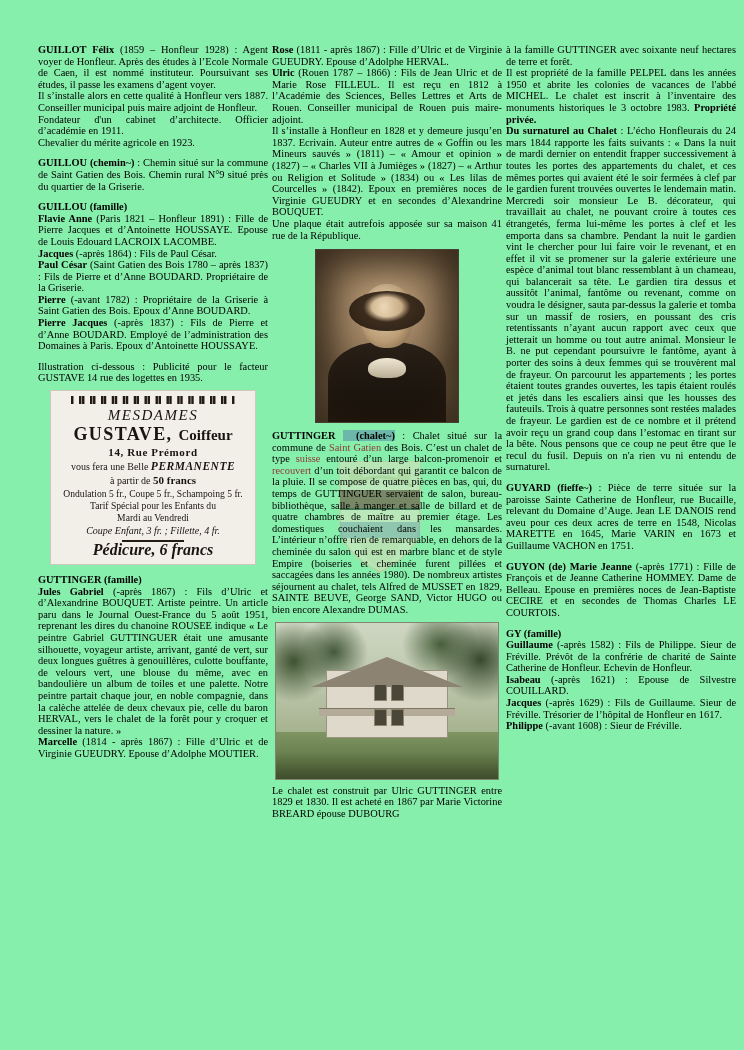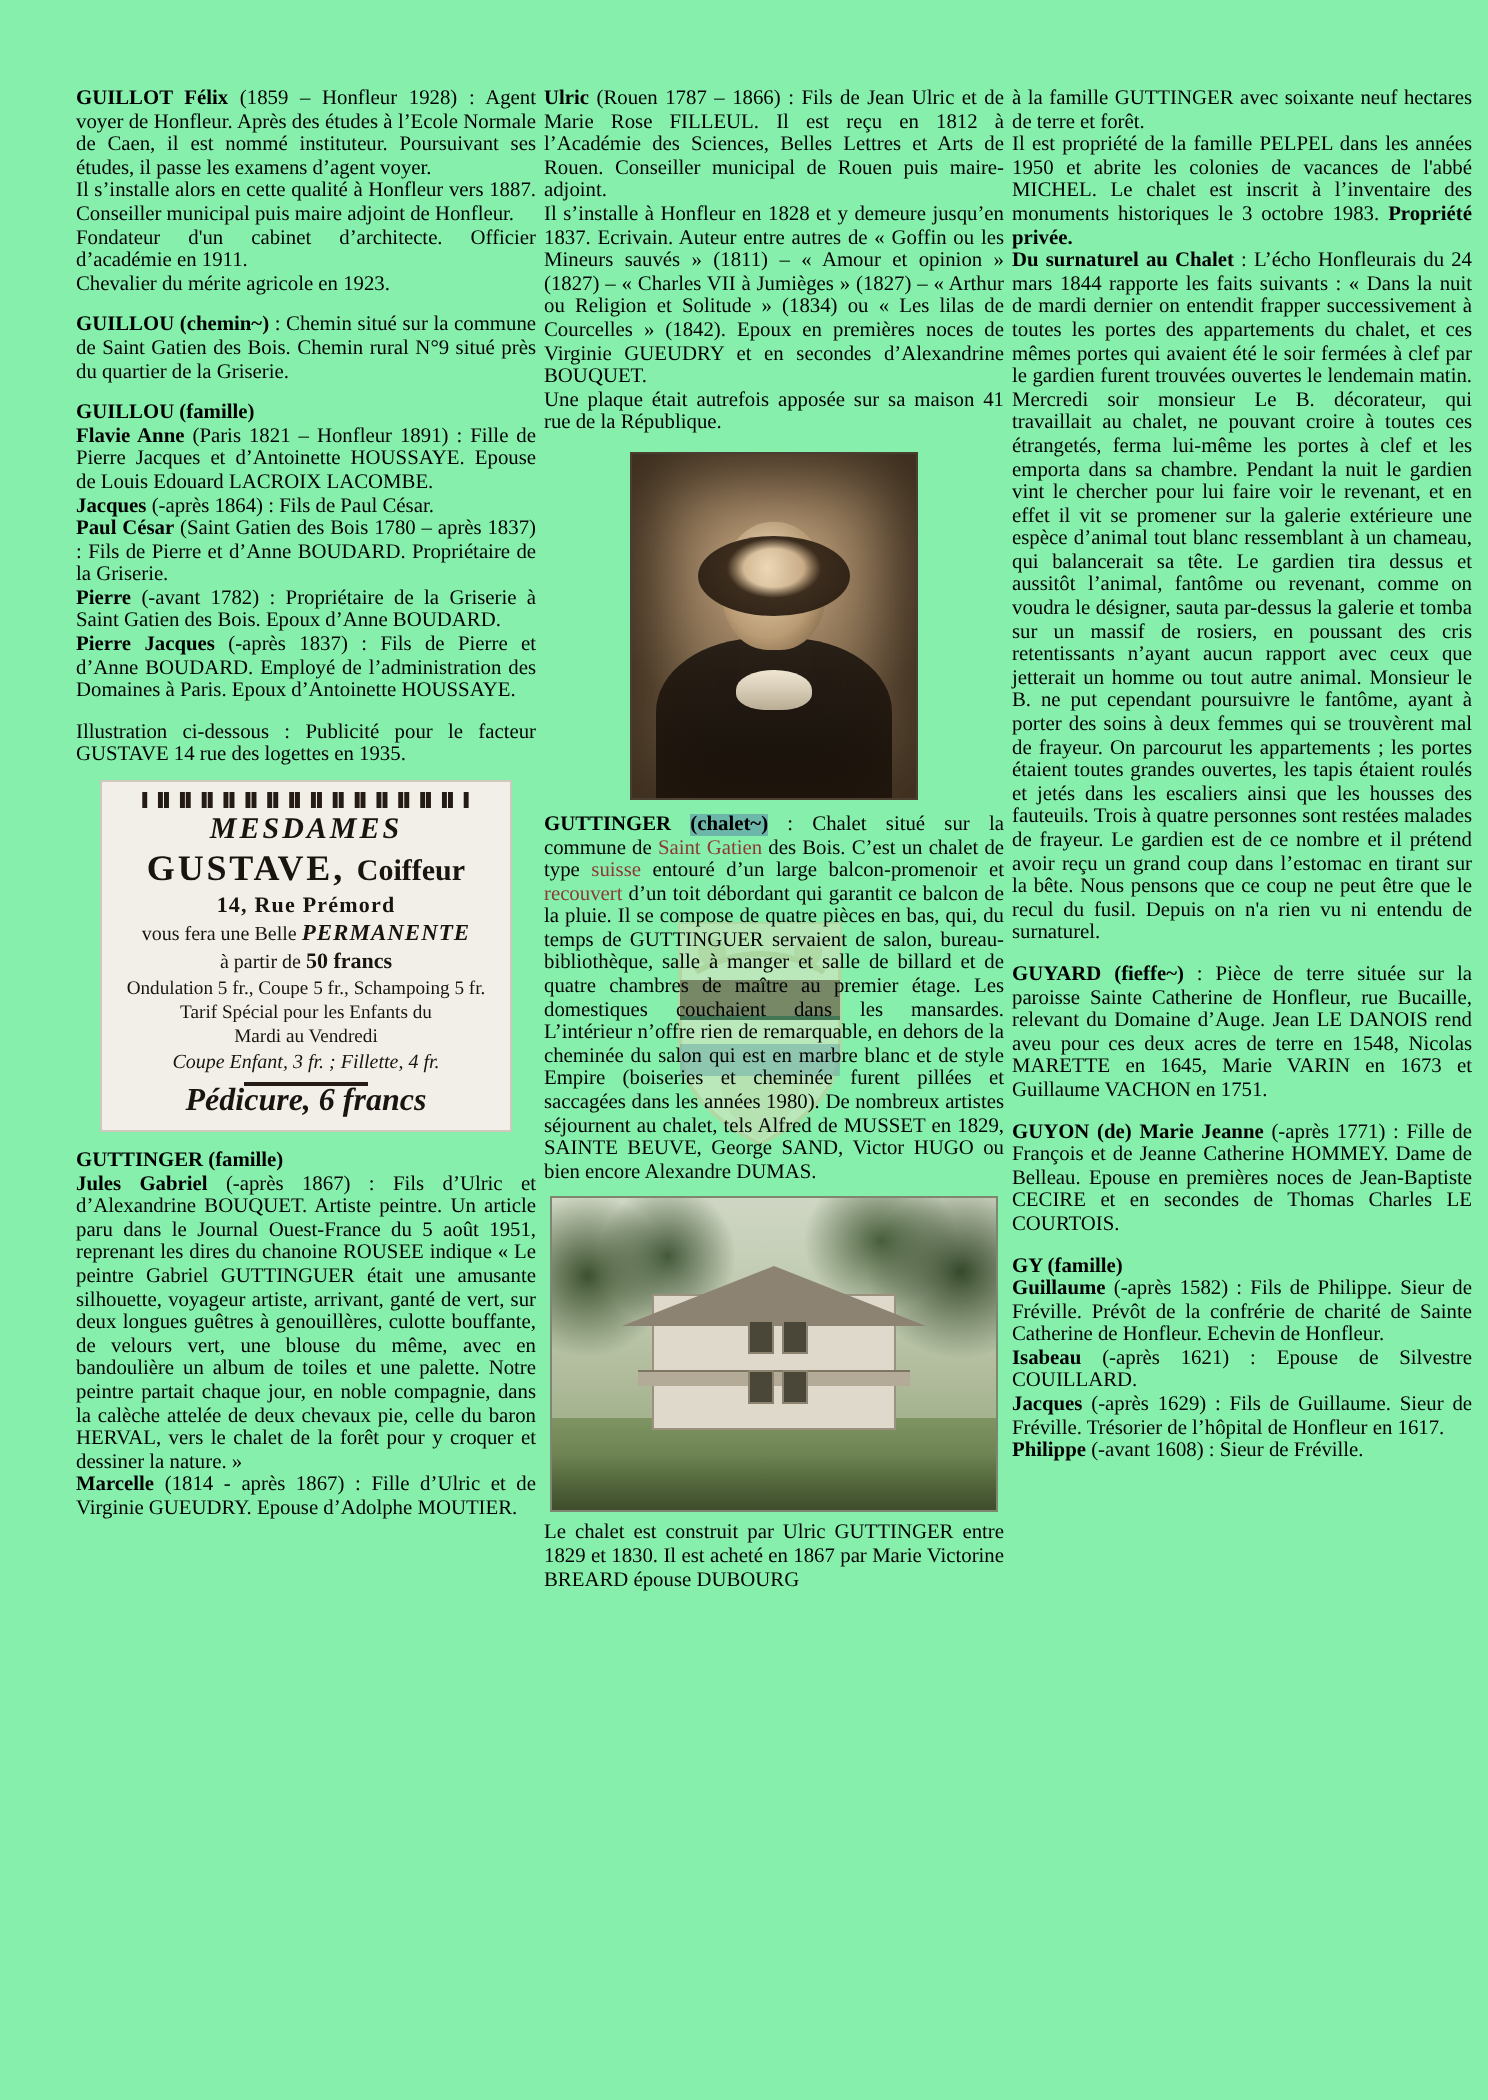--- a/index.html
+++ b/index.html
@@ -16,21 +16,21 @@
   .hdr{font-weight:bold;}
   .b{font-weight:bold;}
   .gap{height:9px;}
 
   
   .advert{width:206px;margin:6px auto 0 auto;background:#f2efe9;
           border:1px solid #cfc9bd;padding:5px 6px 7px 6px;box-sizing:border-box;
           text-align:center;font-family:"Liberation Serif",serif;color:#1a1410;}
   .adv-rule{font-size:7px;letter-spacing:.5px;font-weight:bold;
             white-space:nowrap;overflow:hidden;color:#241c14;margin-bottom:3px;}
-  .adv-l1{font-size:15px;font-weight:bold;font-style:italic;letter-spacing:1.5px;
+  .adv-l1{font-size:15px;font-weight:normal;font-style:italic;letter-spacing:1.5px;
           line-height:17px;}
   .adv-l2{font-size:18px;font-weight:bold;letter-spacing:1.4px;line-height:20px;}
   .adv-l2 em{font-style:normal;font-size:15px;font-weight:bold;letter-spacing:0;}
   .adv-l3{font-size:11px;font-weight:bold;line-height:14px;letter-spacing:.6px;}
   .adv-l4{font-size:10px;line-height:14px;}
   .adv-l4 b{font-style:italic;font-size:11.5px;letter-spacing:.5px;}
   .adv-l5{font-size:10px;line-height:13px;}
   .adv-l5 b{font-size:11px;text-align:right;}
   .adv-l6{font-size:9.6px;line-height:13px;}
   .adv-l7{font-size:9.6px;line-height:12px;}
@@ -83,21 +83,21 @@
   .c-balc{position:absolute;left:50%;bottom:40%;width:136px;height:7px;
           transform:translateX(-50%);background:#b3ab97;border-top:1px solid #7e7663;}
   .c-win{position:absolute;width:11px;height:15px;background:#4a4738;border:1px solid #8b836f;}
   .c-shadow{position:absolute;left:0;bottom:0;width:100%;height:18%;
             background:linear-gradient(180deg,rgba(40,52,28,0) 0%,rgba(35,46,24,.45) 100%);}
 
   
   .watermark{position:absolute;left:330px;top:456px;width:100px;height:118px;
              pointer-events:none;opacity:.5;}
   .caption{font-size:10.4px;line-height:11.6px;text-align:justify;}
-  .hl-blue{background:rgba(74,104,168,.42);}
+  .hl-blue{background:rgba(74,104,168,.42);padding-left:13px;}
   .hl-red{color:#8d3a35;}
 </style>
 </head>
 <body>
 
 <div class="page">
 
   <div class="watermark">
     <svg viewBox="0 0 100 118" width="100" height="118">
       <path d="M10 6 h80 v62 c0 26 -28 42 -40 48 C38 110 10 94 10 68 Z" fill="#efe2c8" stroke="#d8c49b" stroke-width="2"></path>
@@ -164,20 +164,21 @@
 
       <div class="gap"></div>
 
       <p class="hdr">GUTTINGER (famille)</p>
       <p><span class="b">Jules Gabriel</span> (-après 1867) : Fils d’Ulric et d’Alexandrine BOUQUET. Artiste peintre. Un article paru dans le Journal Ouest-France du 5 août 1951, reprenant les dires du chanoine ROUSEE indique « Le peintre Gabriel GUTTINGUER était une amusante silhouette, voyageur artiste, arrivant, ganté de vert, sur deux longues guêtres à genouillères, culotte bouffante, de velours vert, une blouse du même, avec en bandoulière un album de toiles et une palette. Notre peintre partait chaque jour, en noble compagnie, dans la calèche attelée de deux chevaux pie, celle du baron HERVAL, vers le chalet de la forêt pour y croquer et dessiner la nature. »</p>
       <p><span class="b">Marcelle</span> (1814 - après 1867) : Fille d’Ulric et de Virginie GUEUDRY. Epouse d’Adolphe MOUTIER.</p>
     </div>
 
     <div class="col">
 
+      <p><span class="b">Rose</span> (1811 - après 1867) : Fille d’Ulric et de Virginie GUEUDRY. Epouse d’Adolphe HERVAL.</p>
       <p><span class="b">Ulric</span> (Rouen 1787 – 1866) : Fils de Jean Ulric et de Marie Rose FILLEUL. Il est reçu en 1812 à l’Académie des Sciences, Belles Lettres et Arts de Rouen. Conseiller municipal de Rouen puis maire-adjoint.</p>
       <p>Il s’installe à Honfleur en 1828 et y demeure jusqu’en 1837. Ecrivain. Auteur entre autres de « Goffin ou les Mineurs sauvés » (1811) – « Amour et opinion » (1827) – « Charles VII à Jumièges » (1827) – « Arthur ou Religion et Solitude » (1834) ou « Les lilas de Courcelles » (1842). Epoux en premières noces de Virginie GUEUDRY et en secondes d’Alexandrine BOUQUET.</p>
       <p>Une plaque était autrefois apposée sur sa maison 41 rue de la République.</p>
 
       <div class="portrait">
         <div class="p-bg"></div>
         <div class="p-body"></div>
         <div class="p-face2"></div>
         <div class="p-hairL"></div>
         <div class="p-collar"></div>

